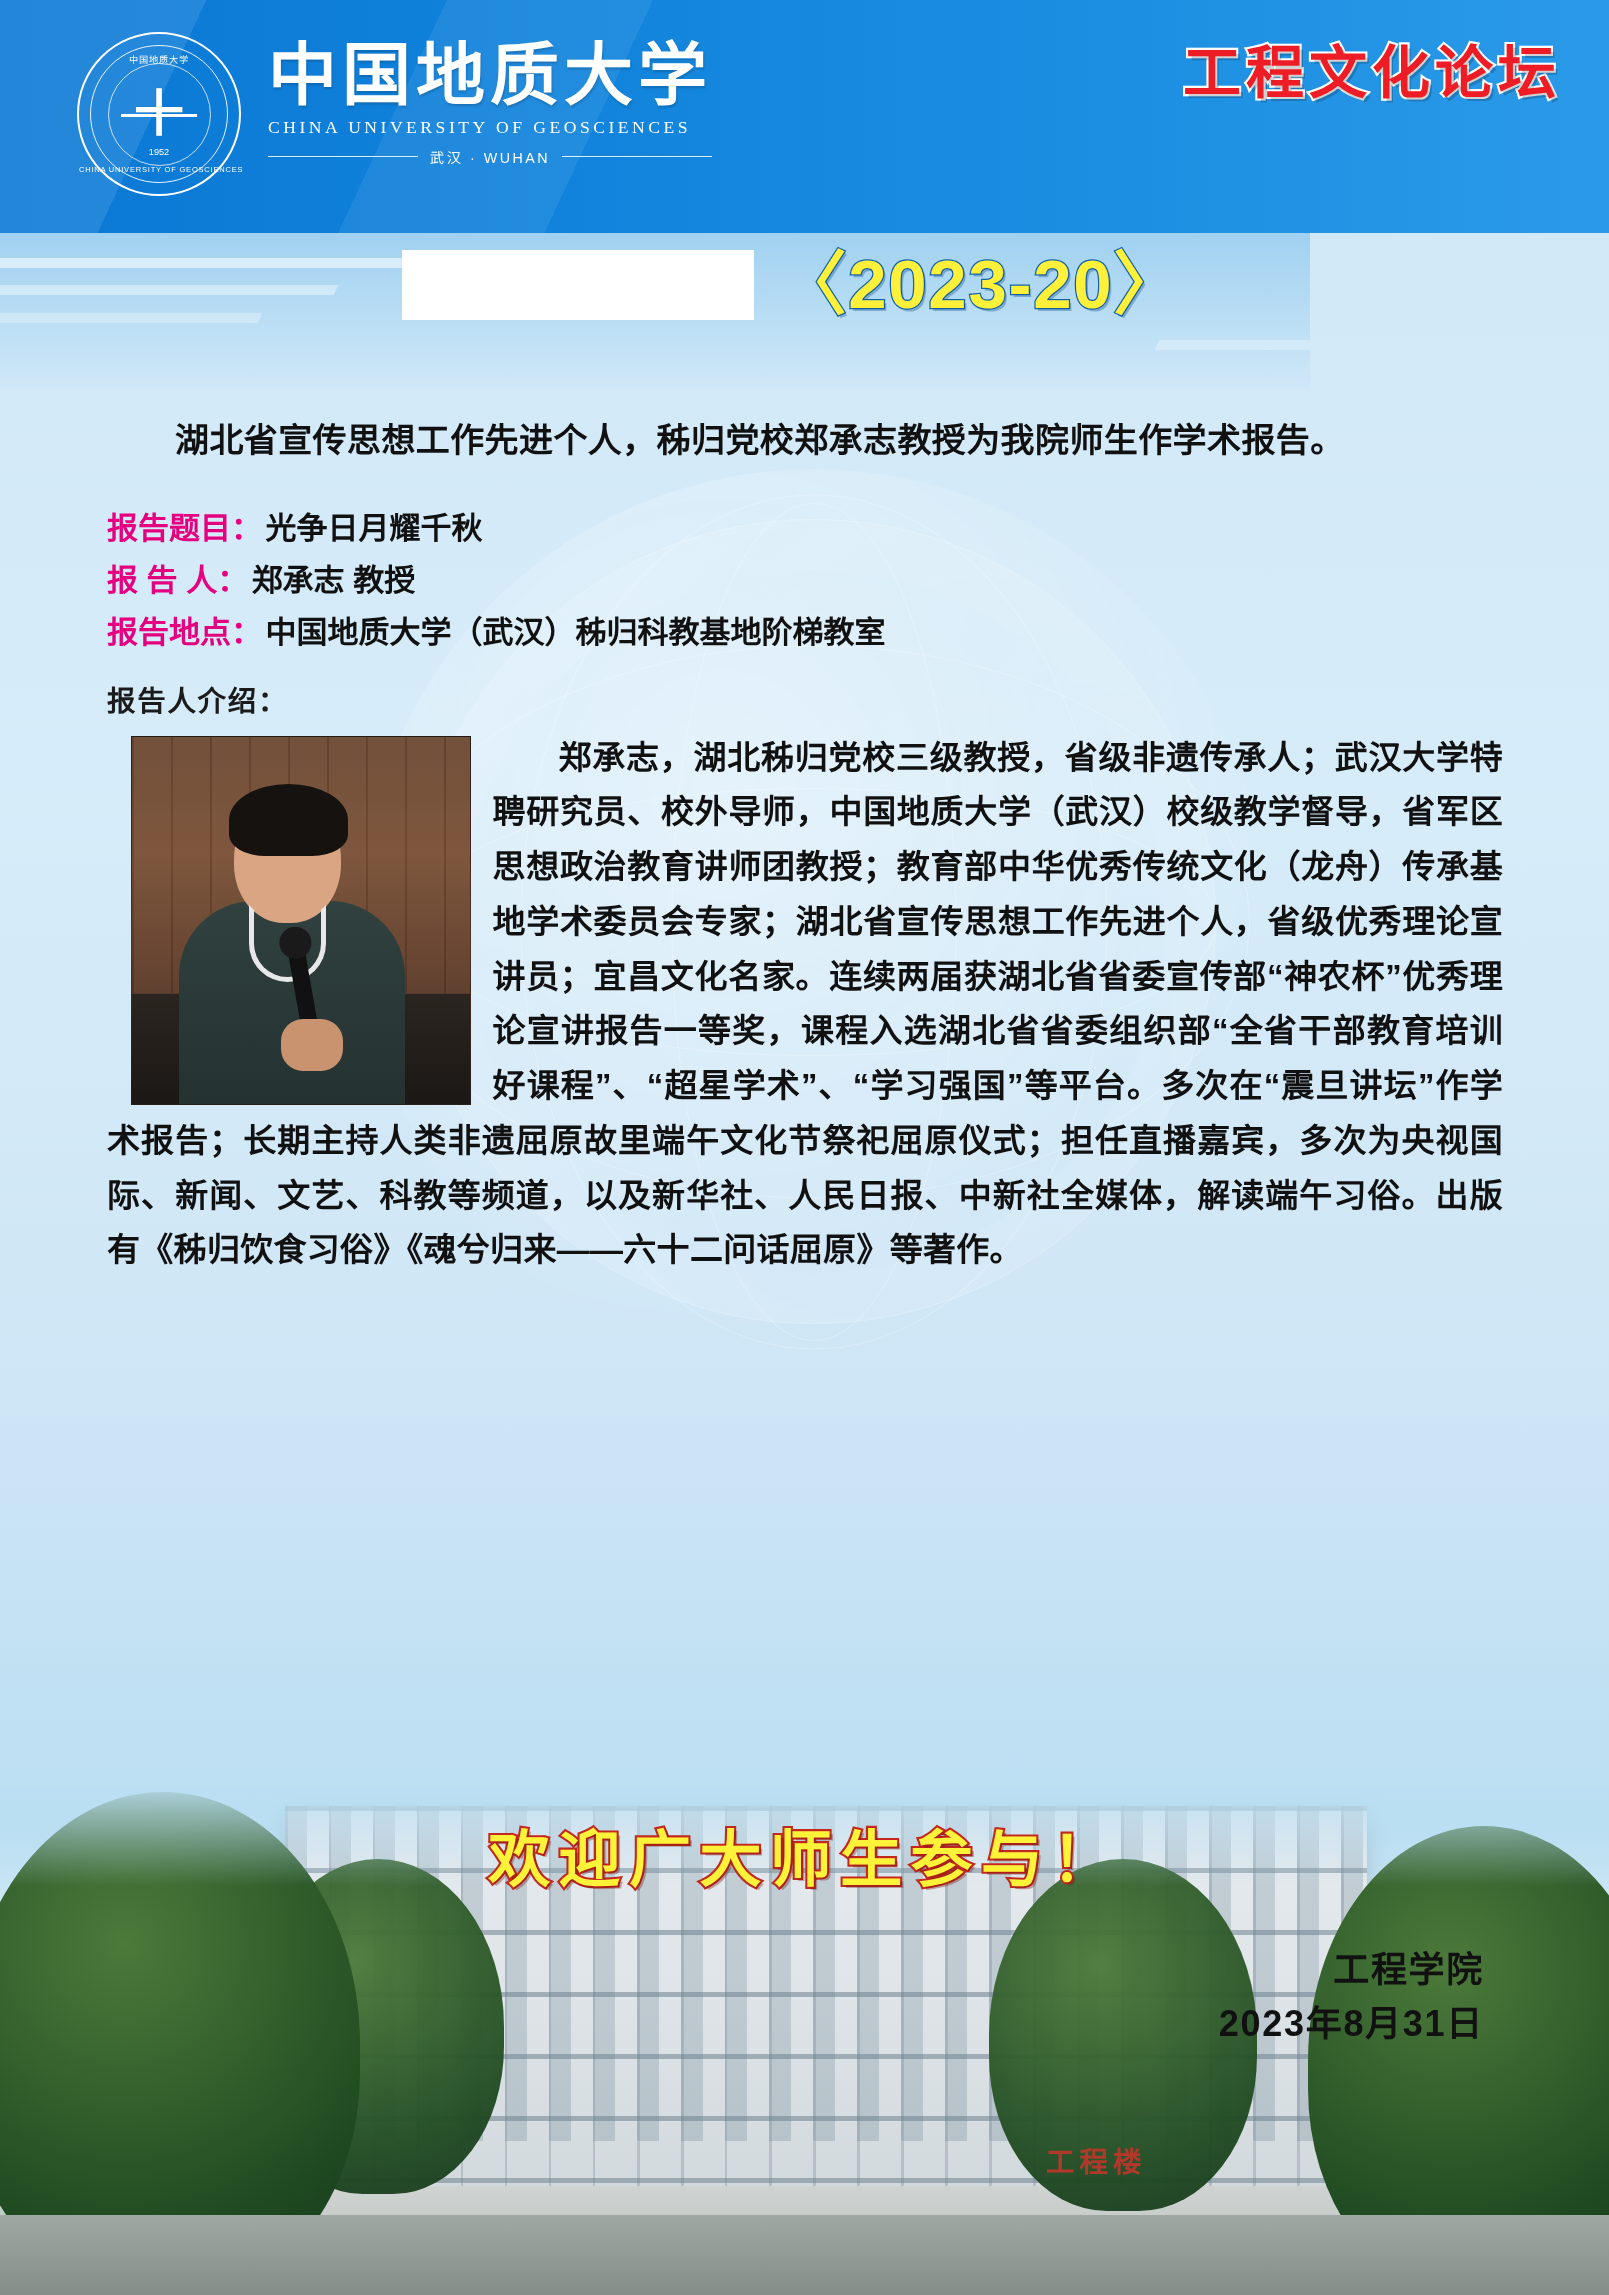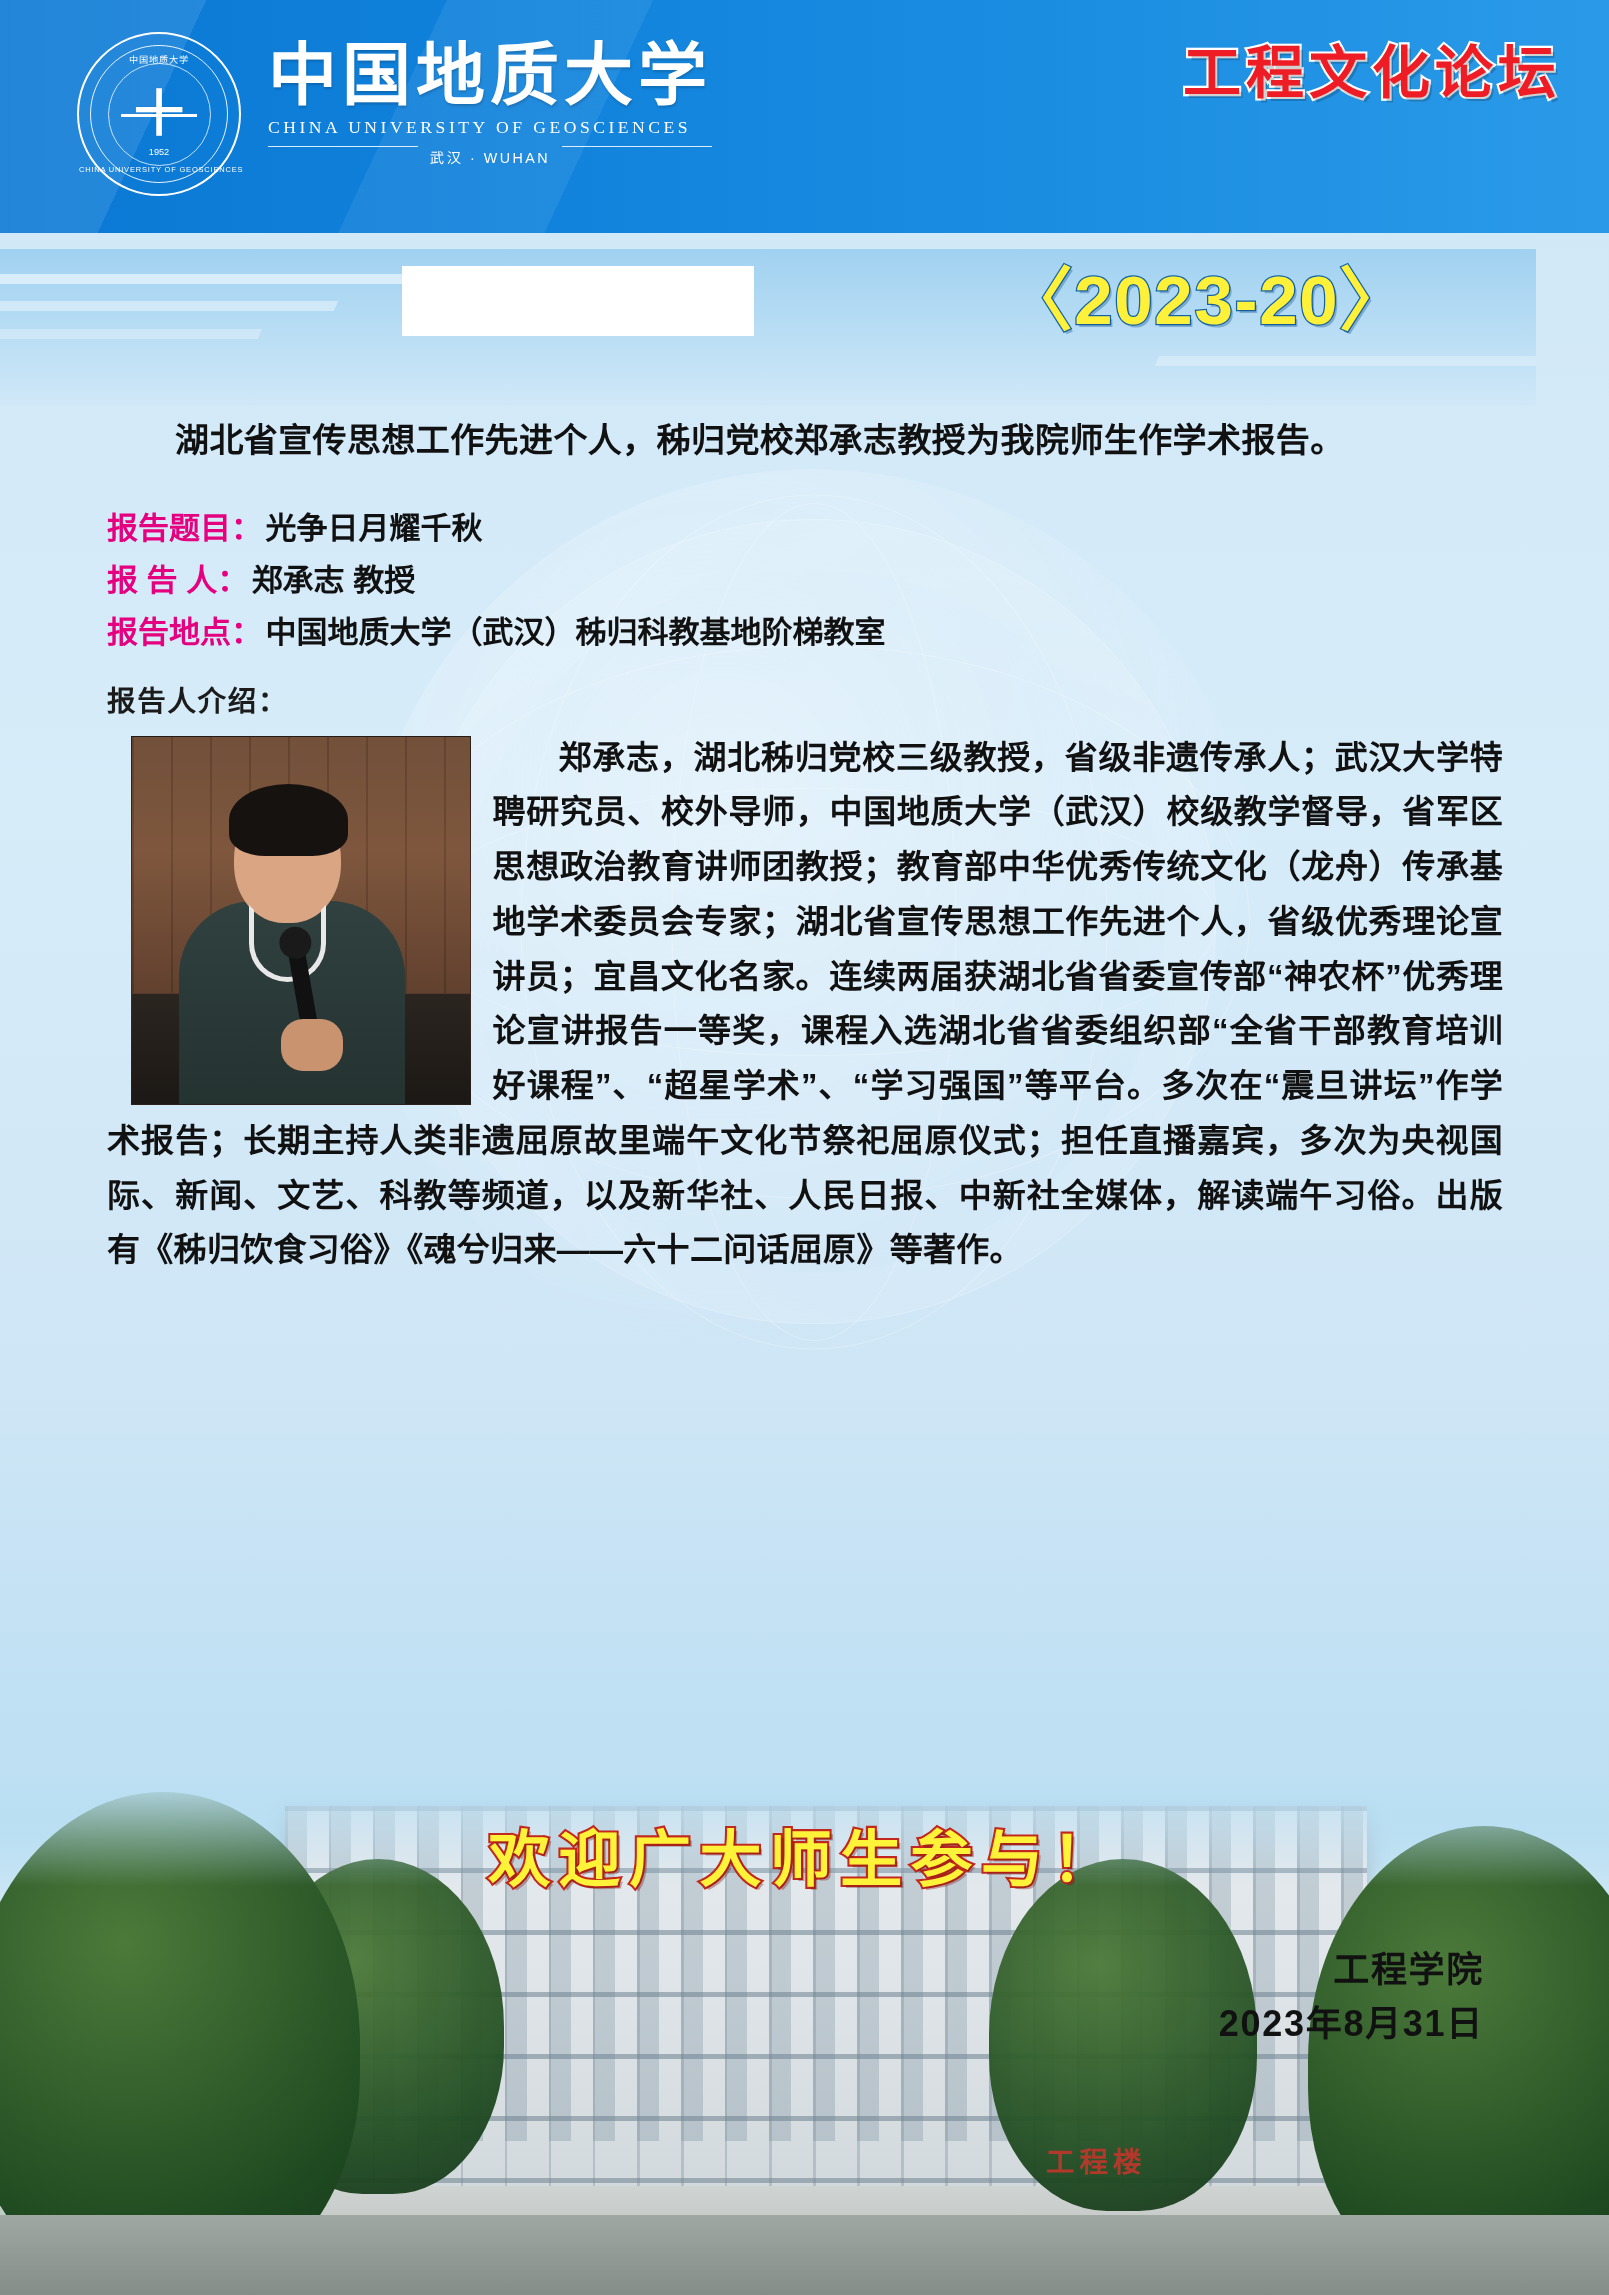--- a/index.html
+++ b/index.html
@@ -137,20 +137,21 @@
   .univ-en {
     margin-top: 5px;
     font-size: 17.6px;
     letter-spacing: 3.5px;
     font-family: "Liberation Serif", "DejaVu Serif", serif;
     white-space: nowrap;
   }
   .univ-sub-wrap {
     margin-top: 7.5px;
     display: flex;
+    align-items: center;
     gap: 11.7px;
   }
   .univ-sub-wrap .line {
     flex: 1 1 auto;
     height: 0.8px;
     background: rgba(255,255,255,0.85);
   }
   .univ-sub {
     font-size: 14.3px;
     letter-spacing: 2.5px;
@@ -168,25 +169,24 @@
     -webkit-text-stroke: 4.2px #ffffff;
     paint-order: stroke fill;
     text-shadow: 3.4px 4.2px 0 rgba(0,0,0,0.18);
     white-space: nowrap;
   }
 
   
   .ribbon {
     position: absolute;
     left: 0; top: 233px;
-    width: 1536px;
+    width: 1310px;
     height: 156px;
     background: linear-gradient(to bottom, rgba(120,190,235,0.55), rgba(175,218,244,0.10));
     overflow: hidden;
-    margin-top: 16px;
   }
   .ribbon .stripe {
     position: absolute;
     height: 10px;
     background: rgba(255,255,255,0.55);
     transform: skewX(-24deg);
   }
   .ribbon .stripe.s1 { left: -34px; top: 25px; width: 469px; }
   .ribbon .stripe.s2 { left: -25px; top: 52px; width: 361px; background: rgba(255,255,255,0.40); }
   .ribbon .stripe.s3 { left: -17px; top: 80px; width: 277px; background: rgba(255,255,255,0.30); }

